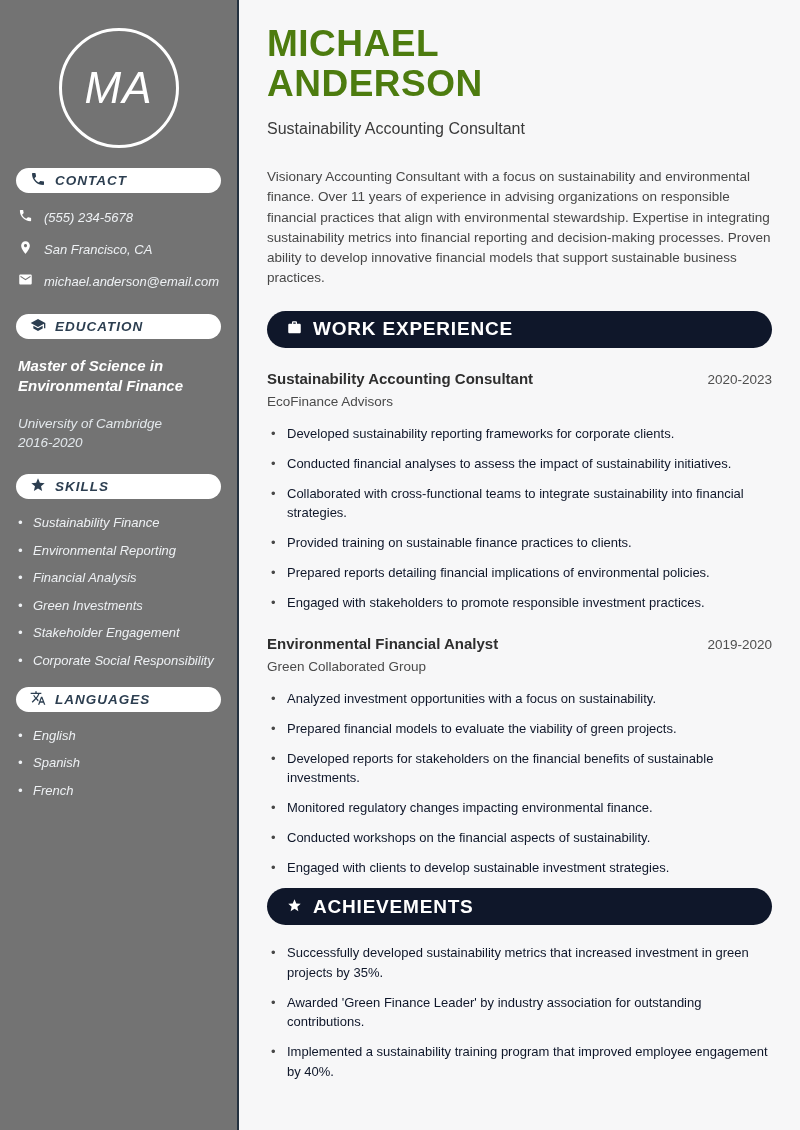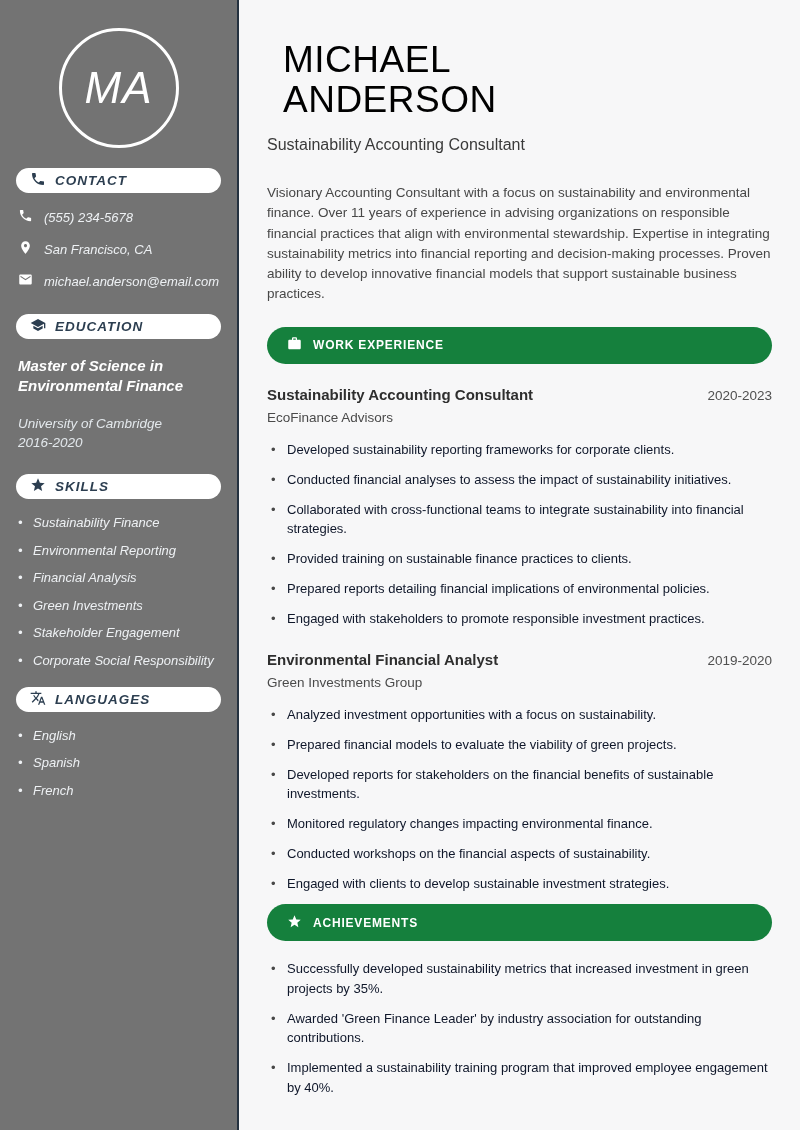--- a/index.html
+++ b/index.html
@@ -71,47 +71,47 @@
     position: absolute; left: 0; top: 0;
     color: #eef1f4;
   }
 
   
   .main {
     flex: 1;
     padding: 24px 28px 20px 28px;
   }
   .name {
-    margin: 16px;
-    font-size: 37px; font-weight: normal;
+    margin: 0;
+    font-size: 37px; font-weight: bold;
     line-height: 40px;
     letter-spacing: 0.5px;
-    color: #000000;
+    color: #4d7c0f;
   }
   .name span { display: block; }
   .job-subtitle {
     margin-top: 16px;
     font-size: 16px;
     color: #3a3a3a;
   }
   .summary {
     margin-top: 29px;
     font-size: 13.5px;
     line-height: 20.3px;
     color: #474747;
     max-width: 506px;
   }
   .section-pill {
-    background: #15803d;
+    background: #0f172a;
     color: #ffffff;
     border-radius: 19px;
     height: 37px;
     display: flex; align-items: center; gap: 11px;
     padding: 0 20px;
-    font-size: 12px; font-weight: bold; letter-spacing: 0.8px;
+    font-size: 19px; font-weight: bold; letter-spacing: 0.8px;
   }
   .section-pill svg { width: 15px; height: 15px; fill: #ffffff; flex: 0 0 auto; }
   .pill-work { margin-top: 22px; }
   .pill-achievements { margin-top: 8px; }
 
   .job { margin-top: 22px; }
   .job-head {
     display: flex; justify-content: space-between; align-items: baseline;
   }
   .job-title { font-size: 15px; font-weight: bold; color: #2e2e2e; }
@@ -238,21 +238,21 @@
       <li>Prepared reports detailing financial implications of environmental policies.</li>
       <li>Engaged with stakeholders to promote responsible investment practices.</li>
     </ul>
   </section>
 
   <section class="job">
     <div class="job-head">
       <span class="job-title">Environmental Financial Analyst</span>
       <span class="job-dates">2019-2020</span>
     </div>
-    <div class="job-company">Green Investments Group</div>
+    <div class="job-company">Green Collaborated Group</div>
     <ul class="main-list">
       <li>Analyzed investment opportunities with a focus on sustainability.</li>
       <li>Prepared financial models to evaluate the viability of green projects.</li>
       <li>Developed reports for stakeholders on the financial benefits of sustainable investments.</li>
       <li>Monitored regulatory changes impacting environmental finance.</li>
       <li>Conducted workshops on the financial aspects of sustainability.</li>
       <li>Engaged with clients to develop sustainable investment strategies.</li>
     </ul>
   </section>
 

